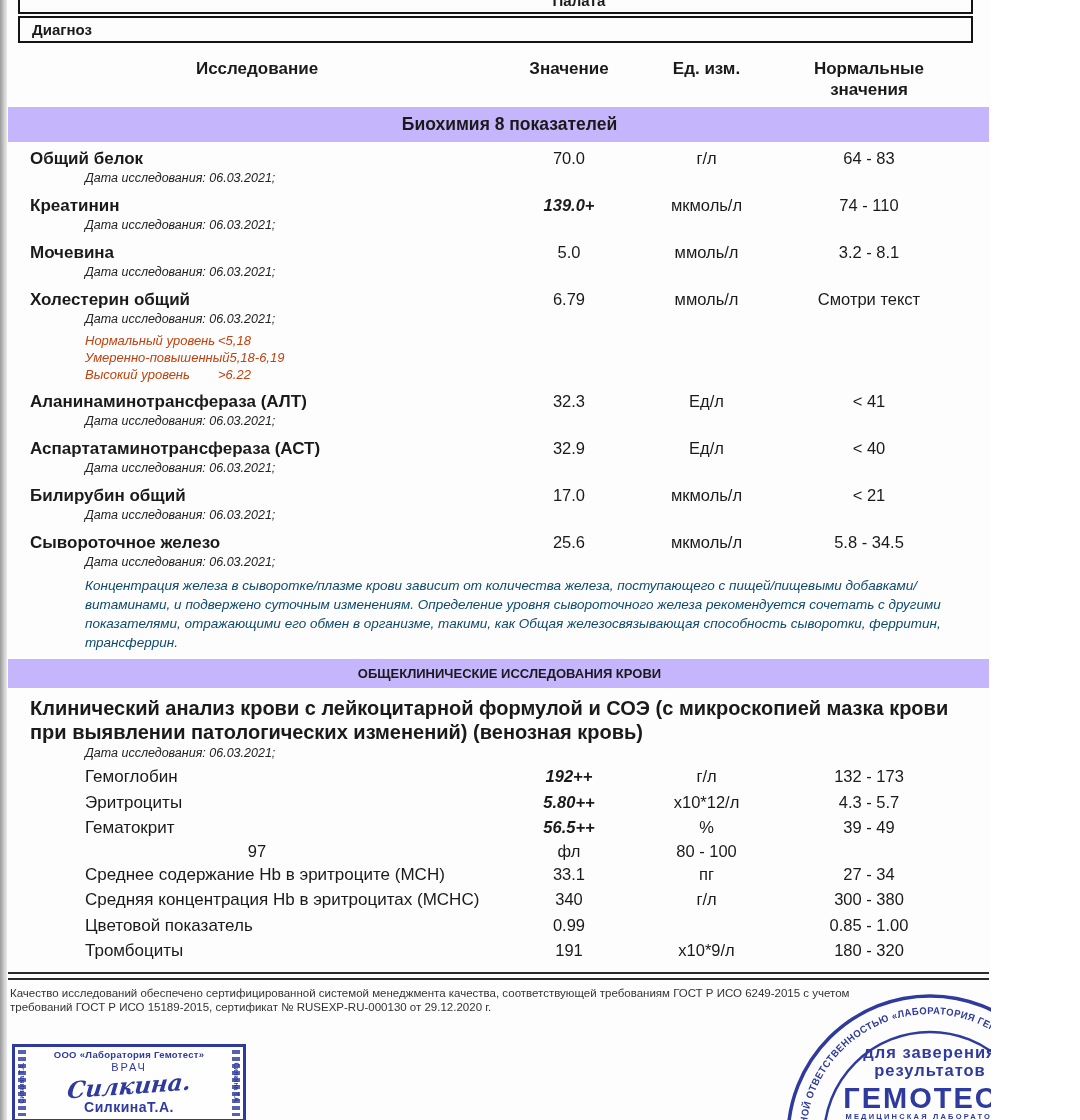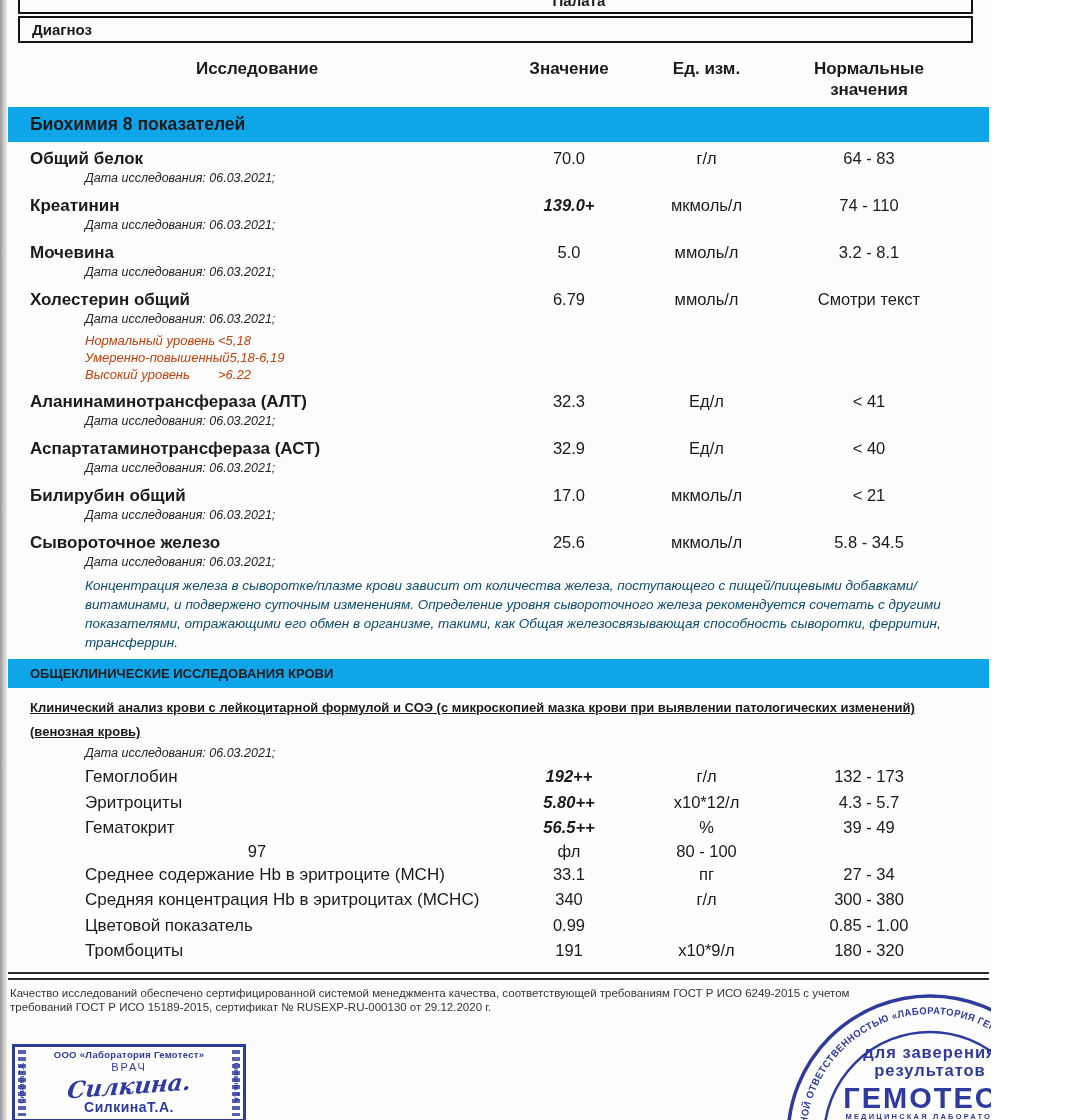--- a/index.html
+++ b/index.html
@@ -16,31 +16,31 @@
   .diag-box .lbl{font-weight:bold;font-size:15px;line-height:23px;padding-left:12px;display:block;}
   .content{position:absolute;left:8px;right:2px;top:50px;}
   
   .grid{display:grid;grid-template-columns:1fr 150px 125px 200px;align-items:baseline;
         padding:0 20px 0 12px;}
   .thead{font-weight:bold;font-size:17px;padding-top:8px;}
   .thead .h-name{text-align:center;}
   .thead .h-val,.thead .h-unit{text-align:center;}
   .thead .h-norm{text-align:center;}
   .thead .h-norm span{display:block;width:118px;margin:0 auto;line-height:21px;}
-  .band{background:#0ea5e9;font-weight:bold;font-size:17.5px;padding:7px 0 7px 22px;margin-top:7px;}
+  .band{background:#c4b5fd;font-weight:bold;font-size:17.5px;padding:7px 0 7px 22px;margin-top:7px;text-align:center;}
   .band.big{font-size:13px;}
   .trow{padding-top:6px;}
   .trow .name{font-weight:bold;font-size:17px;padding-left:10px;line-height:21px;}
   .val,.unit,.normal{text-align:center;font-size:16.5px;line-height:21px;}
   .flag{font-weight:bold;font-style:italic;}
   .date{margin:2px 0 4px 77px;font-style:italic;font-size:12.5px;line-height:14px;color:#222;}
   .levels{margin:6px 4px 2px 77px;font-style:italic;font-size:13px;line-height:17px;color:#c2410c;}
   .levels .lbl{display:inline-block;min-width:133px;}
   .note{margin:7px 45px 4px 77px;font-style:italic;font-size:13.5px;line-height:19px;color:#0c4a6e;}
-  .panel-title{font-weight:bold;font-size:13px;margin:8px 30px 0 22px;line-height:24px;text-decoration:underline;}
+  .panel-title{font-weight:bold;font-size:20px;margin:8px 30px 0 22px;line-height:24px;}
   .crow{font-size:17px;line-height:25.5px;}
   .crow .name{padding-left:65px;}
   .sep{margin-top:8px;border-top:2.5px solid #2b2b2b;border-bottom:2.5px solid #2b2b2b;height:4px;}
   .quality{margin:6px 10px 0 2px;font-size:11.5px;line-height:14px;color:#333;}
   
   .doc-stamp{position:absolute;left:12px;top:1044px;width:228px;height:72px;
         border:3px solid #2e3a9e;color:#2e3a9e;background:rgba(255,255,255,.6);}
   .doc-stamp .bars{position:absolute;top:3px;bottom:3px;width:8px;
         background:repeating-linear-gradient(180deg,#2e3a9e 0 4px,transparent 4px 7px);opacity:.8;}
   .doc-stamp .bars.left{left:3px;} .doc-stamp .bars.right{right:3px;}

